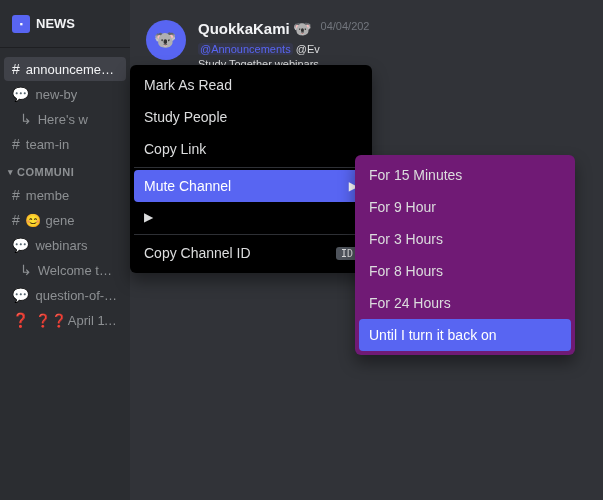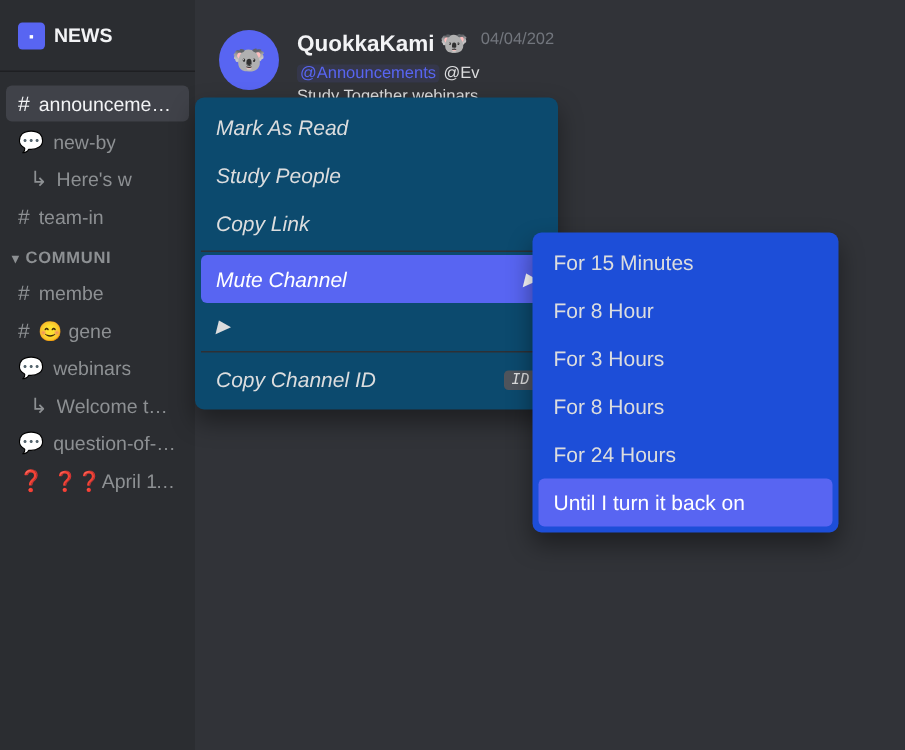--- a/index.html
+++ b/index.html
@@ -170,26 +170,25 @@
       border-radius: 3px;
       padding: 0 2px;
     }
 
     
     .context-menu {
       position: absolute;
       left: 130px;
       top: 65px;
       width: 242px;
-      background: #0c4a6e;
+      background: #000000;
       border-radius: 6px;
       padding: 4px;
       box-shadow: 0 8px 16px rgba(0,0,0,0.4);
       z-index: 100;
-      font-style: italic;
     }
 
     .menu-item {
       display: flex;
       align-items: center;
       justify-content: space-between;
       padding: 8px 10px;
       border-radius: 4px;
       cursor: pointer;
       font-size: 14px;
@@ -227,22 +226,22 @@
       height: 1px;
       background: #2e3035;
       margin: 2px 0;
     }
 
     
     .submenu {
       position: absolute;
       left: 355px;
       top: 155px;
-      width: 204px;
-      background: #1d4ed8;
+      width: 220px;
+      background: #701a75;
       border-radius: 6px;
       padding: 4px;
       box-shadow: 0 8px 16px rgba(0,0,0,0.4);
       z-index: 101;
     }
 
     .submenu-item {
       display: flex;
       align-items: center;
       padding: 8px 10px;
@@ -362,21 +361,21 @@
     <span class="menu-item-label">Copy Channel ID</span>
     <span class="menu-item-badge">ID</span>
   </div>
 </div>
 
 <div class="submenu">
   <div class="submenu-item">
     <span>For 15 Minutes</span>
   </div>
   <div class="submenu-item">
-    <span>For 8 Hour</span>
+    <span>For 9 Hour</span>
   </div>
   <div class="submenu-item">
     <span>For 3 Hours</span>
   </div>
   <div class="submenu-item">
     <span>For 8 Hours</span>
   </div>
   <div class="submenu-item">
     <span>For 24 Hours</span>
   </div>

